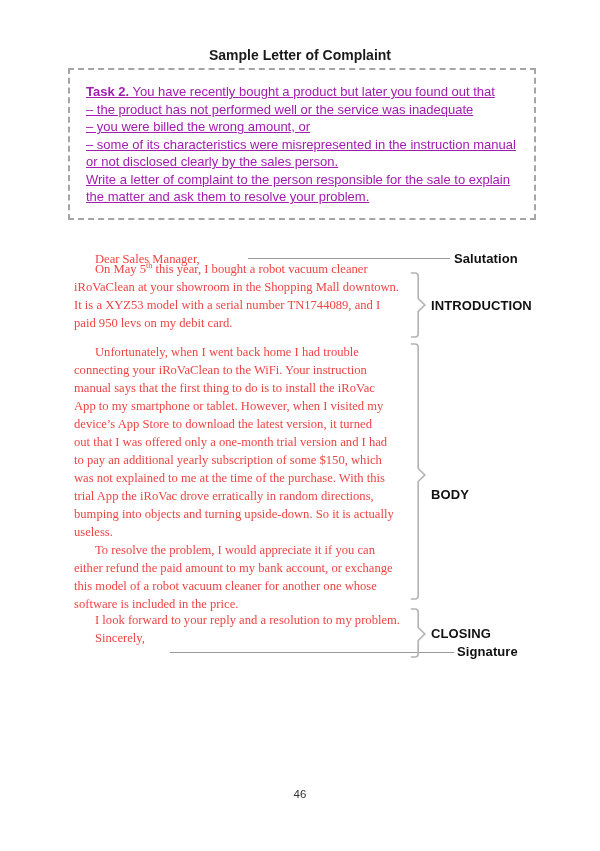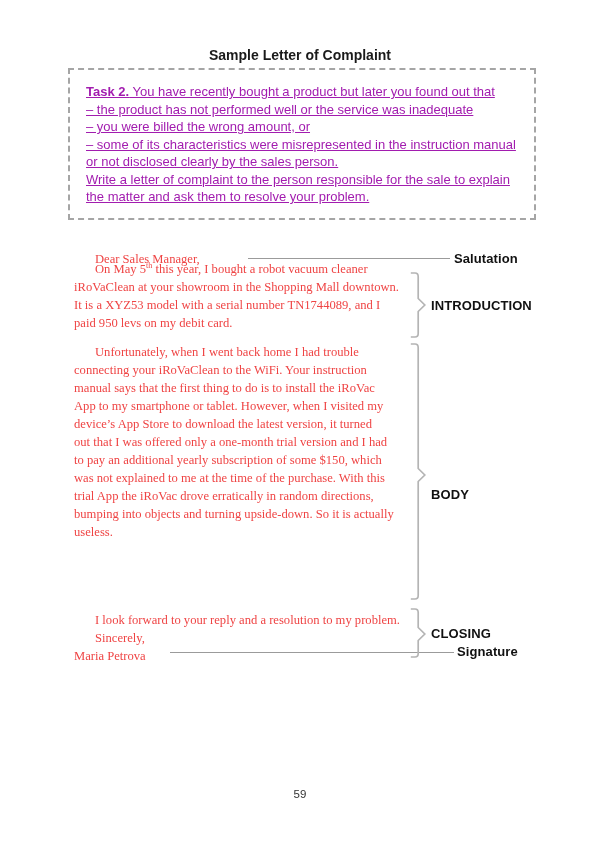--- a/index.html
+++ b/index.html
@@ -112,41 +112,44 @@
 manual says that the first thing to do is to install the iRoVac
 App to my smartphone or tablet. However, when I visited my
 device’s App Store to download the latest version, it turned
 out that I was offered only a one-month trial version and I had
 to pay an additional yearly subscription of some $150, which
 was not explained to me at the time of the purchase. With this
 trial App the iRoVac drove erratically in random directions,
 bumping into objects and turning upside-down. So it is actually
 useless.</p>
 
+  <p class="letter-para" style="top:541px">To resolve the problem, I would appreciate it if you can
+either refund the paid amount to my bank account, or exchange
+this model of a robot vacuum cleaner for another one whose
+software is included in the price.</p>
 
   <p class="letter-para" style="top:611px">I look forward to your reply and a resolution to my problem.</p>
 
   <p class="letter-para" style="top:629px">Sincerely,</p>
 
-  <p class="letter-para noindent" style="top:647px">Maria Petrova</p>
 
   <div class="connector-line" style="top:258px; left:248px; width:202px;"></div>
   <div class="connector-line" style="top:652px; left:170px; width:284px;"></div>
 
   <svg class="brace" style="top:272px; height:66px;" viewBox="0 0 16 66">
     <path d="M 0.8,1 L 5,1 Q 8.2,1 8.2,4.5 L 8.2,26.5 L 14.8,33 L 8.2,39.5 L 8.2,61.5 Q 8.2,65 5,65 L 0.8,65" fill="none" stroke="#b4b4b4" stroke-width="1.7"></path>
   </svg>
   <svg class="brace" style="top:343px; height:257px;" viewBox="0 0 16 257">
     <path d="M 0.8,1 L 5,1 Q 8.2,1 8.2,4.5 L 8.2,125.5 L 14.8,132 L 8.2,138.5 L 8.2,252.5 Q 8.2,256 5,256 L 0.8,256" fill="none" stroke="#b4b4b4" stroke-width="1.7"></path>
   </svg>
   <svg class="brace" style="top:608px; height:50px;" viewBox="0 0 16 50">
     <path d="M 0.8,1 L 5,1 Q 8.2,1 8.2,4.5 L 8.2,19.5 L 14.8,26 L 8.2,32.5 L 8.2,45.5 Q 8.2,49 5,49 L 0.8,49" fill="none" stroke="#b4b4b4" stroke-width="1.7"></path>
   </svg>
 
   <span class="anno-label" style="top:253px; left:454px;">Salutation</span>
   <span class="anno-label" style="top:300px; left:431px;">INTRODUCTION</span>
   <span class="anno-label" style="top:469px; left:431px;margin-top:20px;">BODY</span>
   <span class="anno-label" style="top:628px; left:431px;">CLOSING</span>
   <span class="anno-label" style="top:646px; left:457px;">Signature</span>
 
-  <div class="page-num">59</div>
+  <div class="page-num">46</div>
 
 </div>
 
 </body></html>

